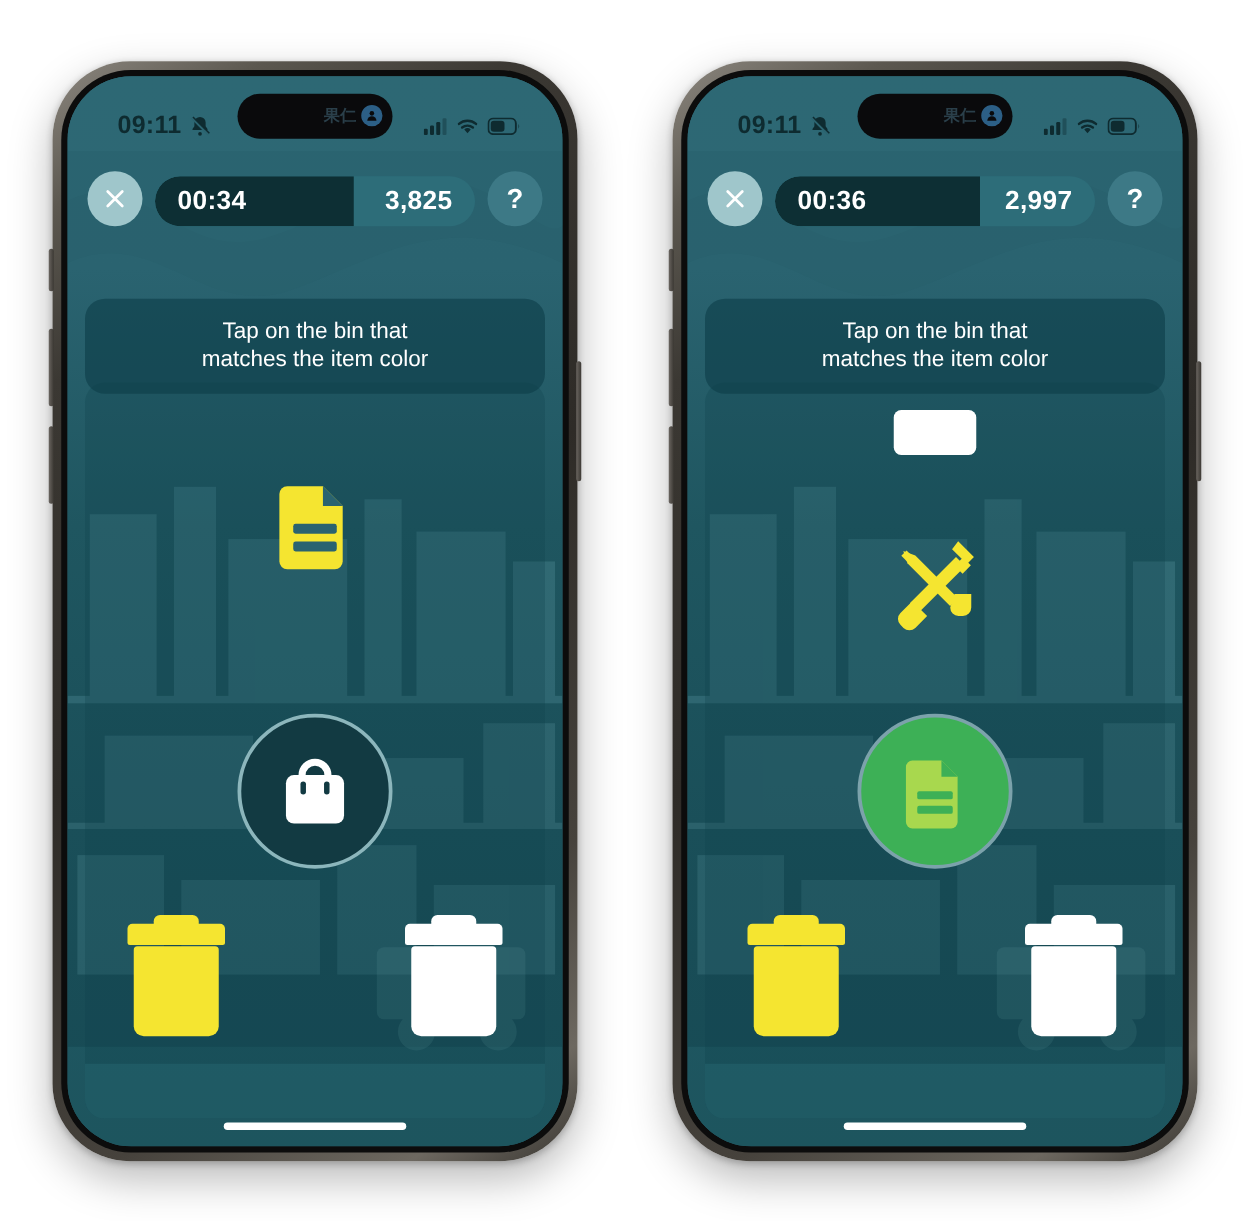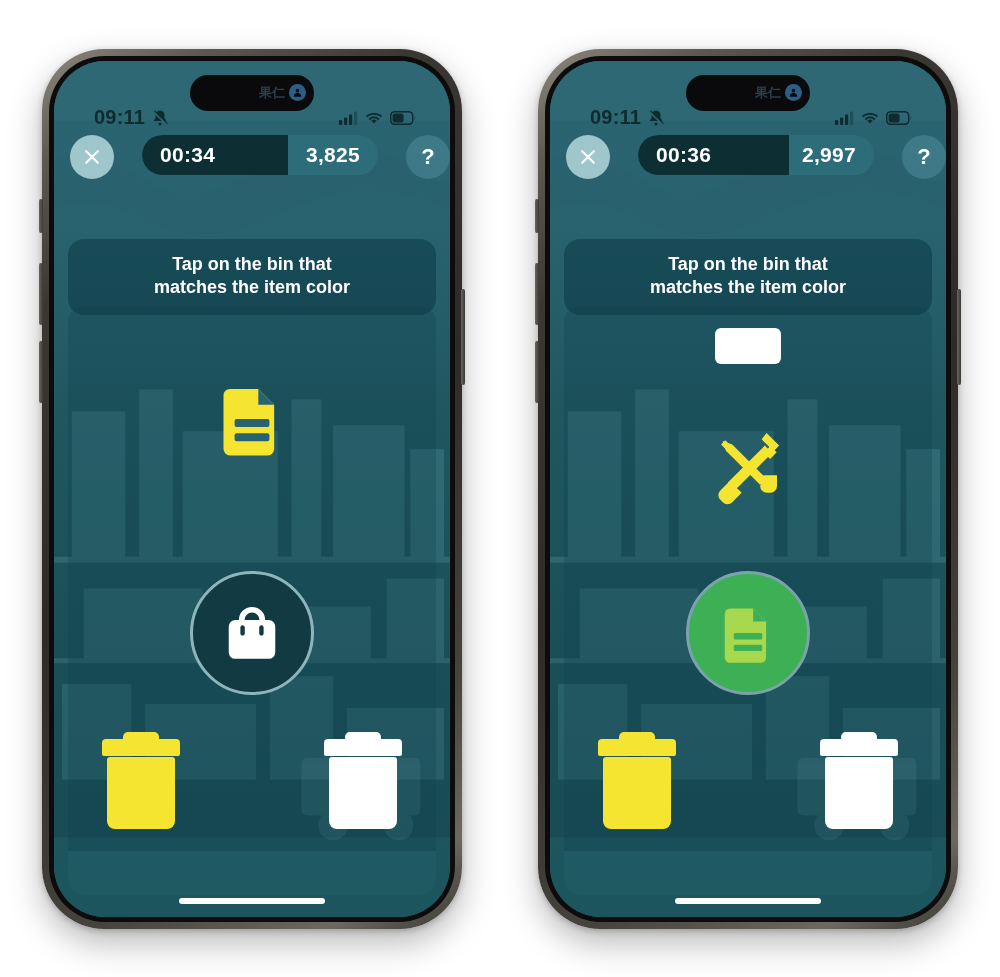--- a/index.html
+++ b/index.html
@@ -54,21 +54,21 @@
 
   
   .bg-base {
     position: absolute; inset: 0;
     background: linear-gradient(180deg,#2b6470 0%,#2a6370 18%,#1f5660 42%,#1a4f59 70%,#174a54 100%);
   }
   .bg-svg { position: absolute; inset: 0; width: 100%; height: 100%; }
 
   
   .statusbar {
-    position: absolute; top: 17px; left: 0; right: 0; height: 62px;
+    position: absolute; top: 0; left: 0; right: 0; height: 62px;
     display: flex; justify-content: space-between;
     padding: 18px 34px 0 40px;
     color: #0e2b30;
     z-index: 20;
   }
   .sb-time {
     font-size: 20px; font-weight: bold; letter-spacing: .2px;
     display: flex; align-items: center; gap: 6px;
   }
   .sb-right { display: flex; align-items: center; gap: 7px; }
@@ -84,22 +84,22 @@
     color: #2a3f4a; font-size: 13px; font-weight: bold;
   }
   .island-dot {
     width: 17px; height: 17px; border-radius: 50%;
     background: #2c5f86;
     display: flex; align-items: center; justify-content: center;
   }
 
   
   .hud {
-    position: absolute; top: 74px; left: 16px; right: 0; height: 46px;
-    display: flex; align-items: flex-start; gap: 28px;
+    position: absolute; top: 74px; left: 16px; right: 16px; height: 46px;
+    display: flex; align-items: flex-end; gap: 10px;
     z-index: 15;
   }
   .hud-btn {
     flex: 0 0 auto;
     width: 44px; height: 44px; border-radius: 50%;
     display: flex; align-items: center; justify-content: center;
     color: #ffffff; font-weight: bold;
     cursor: pointer;
   }
   .hud-close { background: #9fc6cb; }
@@ -129,21 +129,21 @@
   }
 
   
   .instruction {
     position: absolute; top: 178px; left: 14px; right: 14px;
     background: rgba(13,62,72,.62);
     border-radius: 16px;
     padding: 14px 10px 16px;
     text-align: center;
     color: #ffffff;
-    font-size: 18px; font-weight: bold;
+    font-size: 18px; font-weight: normal;
     line-height: 1.28;
     z-index: 12;
   }
   .instruction span { display: block; }
 
   
   .playfield {
     position: absolute; top: 245px; left: 14px; right: 14px; bottom: 22px;
     border-radius: 16px;
     background: rgba(14,66,76,.28);

